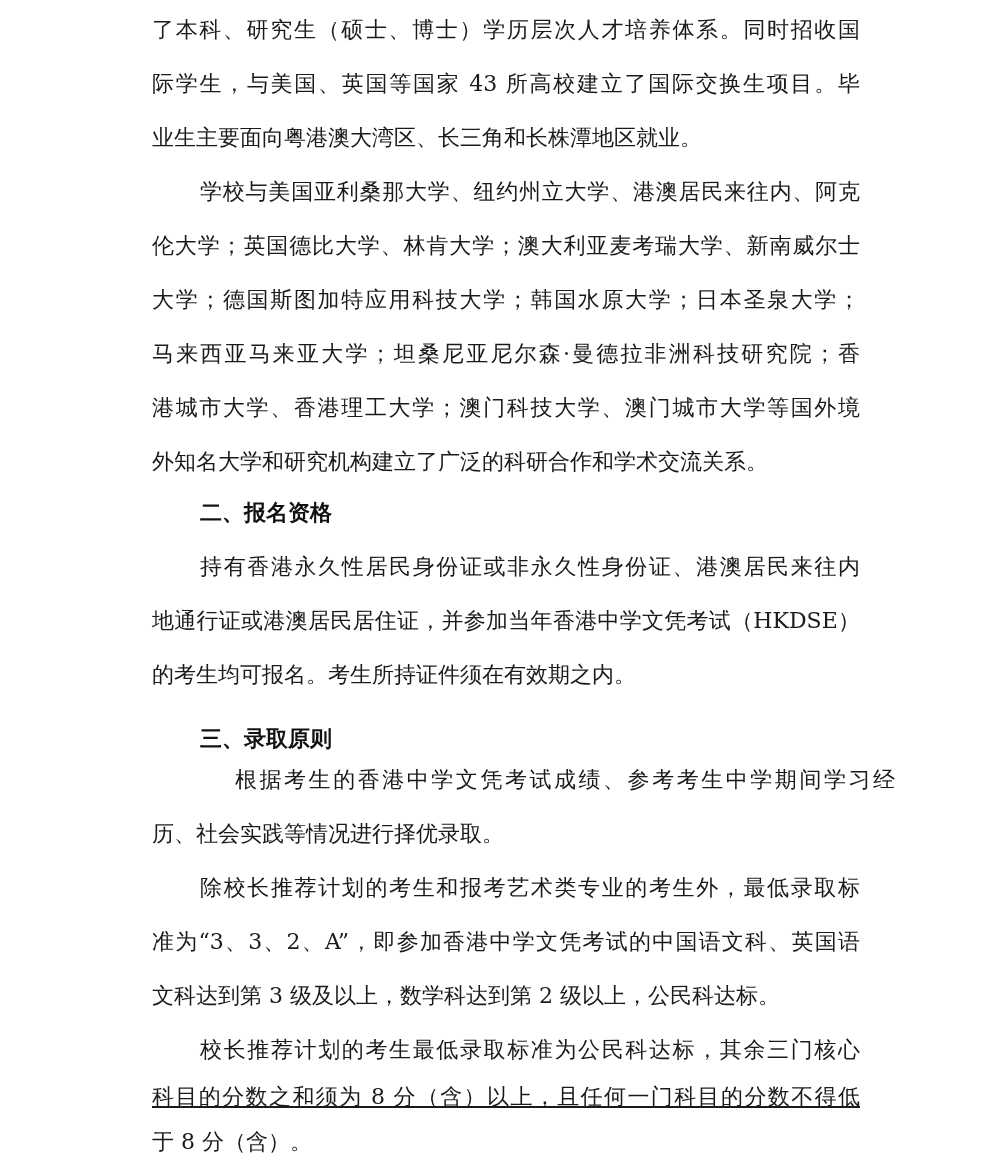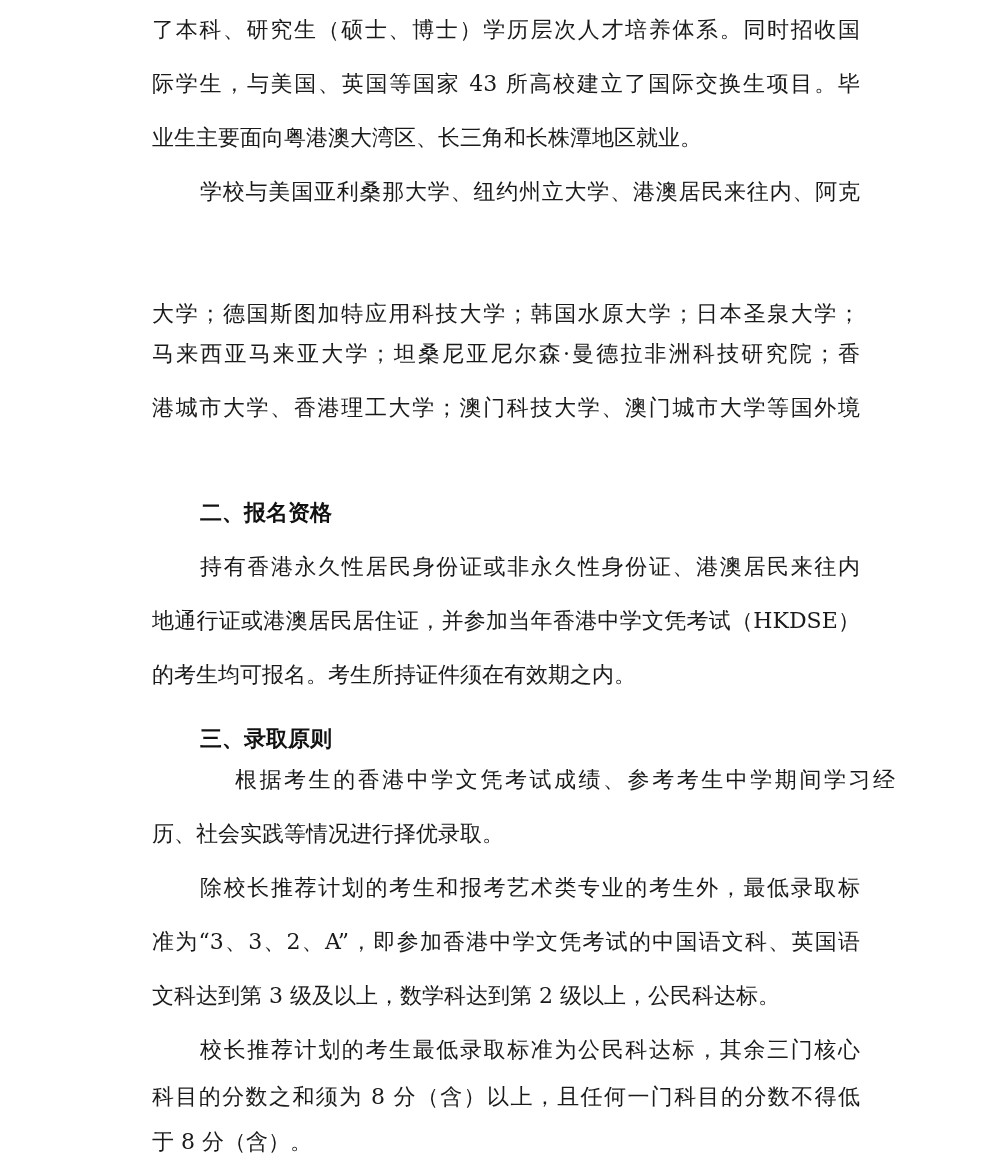--- a/index.html
+++ b/index.html
@@ -56,34 +56,36 @@
 </head>
 <body>
 
 <div class="page">
 
   <div class="line" style="top:13px;">了本科、研究生（硕士、博士）学历层次人才培养体系。同时招收国</div>
   <div class="line" style="top:67px;">际学生，与美国、英国等国家 43 所高校建立了国际交换生项目。毕</div>
   <div class="line last" style="top:121px;">业生主要面向粤港澳大湾区、长三角和长株潭地区就业。</div>
 
   <div class="line indent" style="top:175px;">学校与美国亚利桑那大学、纽约州立大学、港澳居民来往内、阿克</div>
-  <div class="line" style="top:297px;">大学；德国斯图加特应用科技大学；韩国水原大学；日本圣泉大学；</div>
+  <div class="line" style="top:229px;">伦大学；英国德比大学、林肯大学；澳大利亚麦考瑞大学、新南威尔士</div>
+  <div class="line" style="top:283px;">大学；德国斯图加特应用科技大学；韩国水原大学；日本圣泉大学；</div>
   <div class="line" style="top:337px;">马来西亚马来亚大学；坦桑尼亚尼尔森·曼德拉非洲科技研究院；香</div>
   <div class="line" style="top:391px;">港城市大学、香港理工大学；澳门科技大学、澳门城市大学等国外境</div>
+  <div class="line last" style="top:445px;">外知名大学和研究机构建立了广泛的科研合作和学术交流关系。</div>
 
   <div class="heading" style="top:496px;">二、报名资格</div>
   <div class="line indent" style="top:550px;">持有香港永久性居民身份证或非永久性身份证、港澳居民来往内</div>
   <div class="line" style="top:604px;">地通行证或港澳居民居住证，并参加当年香港中学文凭考试（HKDSE）</div>
   <div class="line last" style="top:658px;">的考生均可报名。考生所持证件须在有效期之内。</div>
 
   <div class="heading" style="top:714px;margin-top:8px;">三、录取原则</div>
   <div class="line indent" style="top:763px;margin-left:35px;">根据考生的香港中学文凭考试成绩、参考考生中学期间学习经</div>
   <div class="line last" style="top:817px;">历、社会实践等情况进行择优录取。</div>
 
   <div class="line indent" style="top:871px;">除校长推荐计划的考生和报考艺术类专业的考生外，最低录取标</div>
   <div class="line" style="top:925px;">准为“3、3、2、A”，即参加香港中学文凭考试的中国语文科、英国语</div>
   <div class="line last" style="top:979px;">文科达到第 3 级及以上，数学科达到第 2 级以上，公民科达标。</div>
 
   <div class="line indent" style="top:1033px;">校长推荐计划的考生最低录取标准为公民科达标，其余三门核心</div>
-  <div class="line" style="top:1080px;">科目的分数之和须为 8 分（含）以上，且任何一门科目的分数不得低</div>
+  <div class="line" style="top:1080px;text-decoration:underline;">科目的分数之和须为 8 分（含）以上，且任何一门科目的分数不得低</div>
   <div class="line last" style="top:1125px;">于 8 分（含）。</div>
 
 </div>
 
 </body></html>

